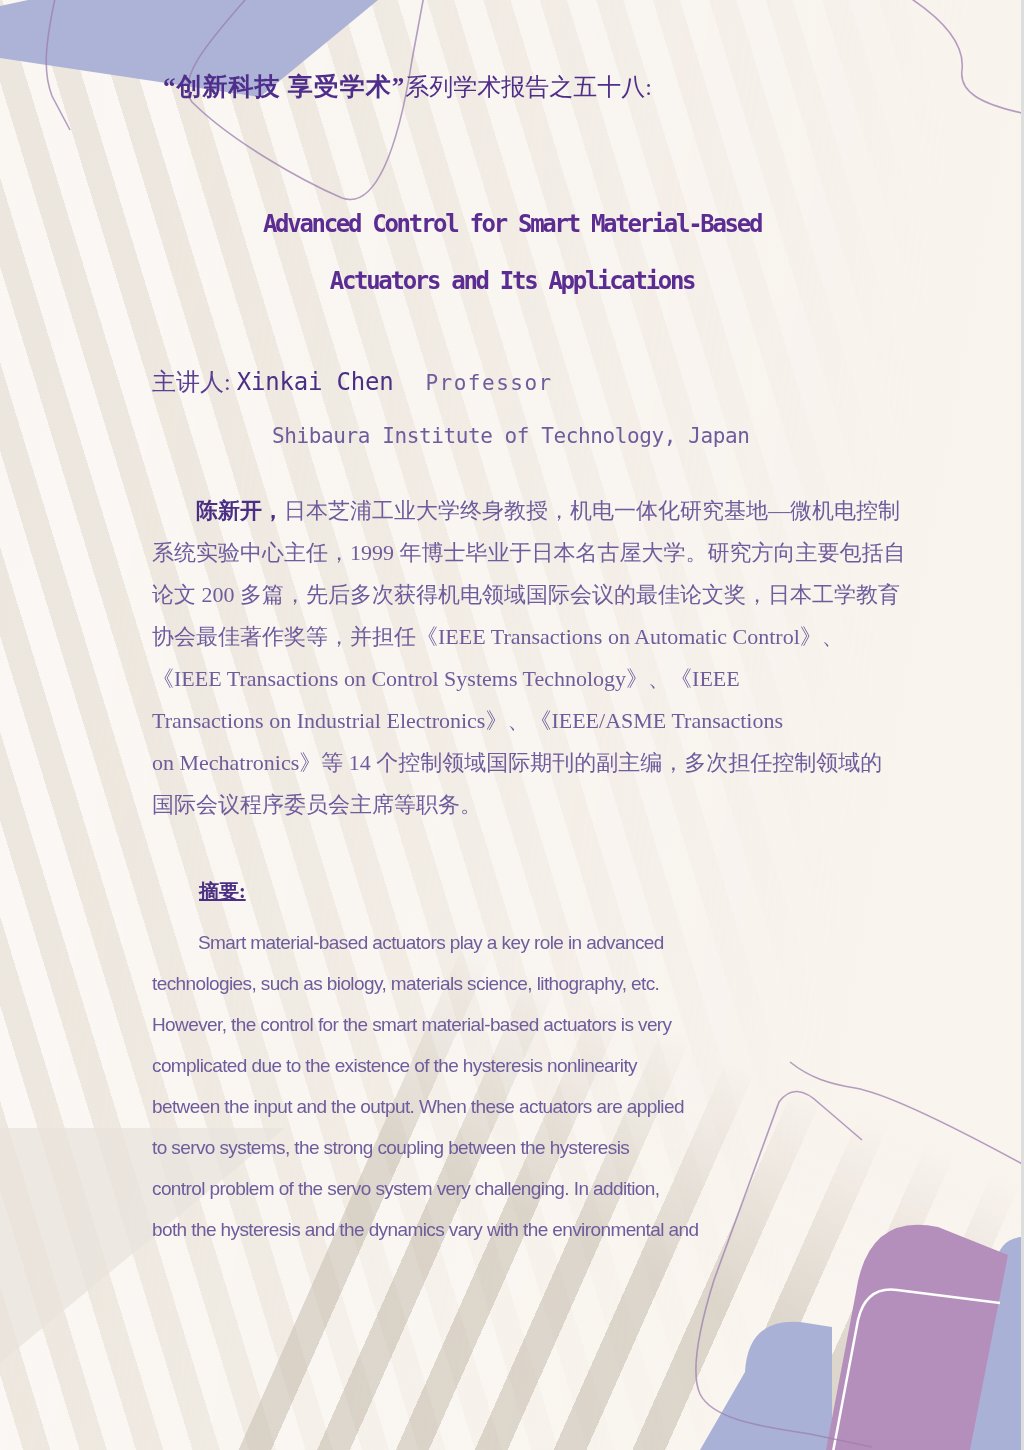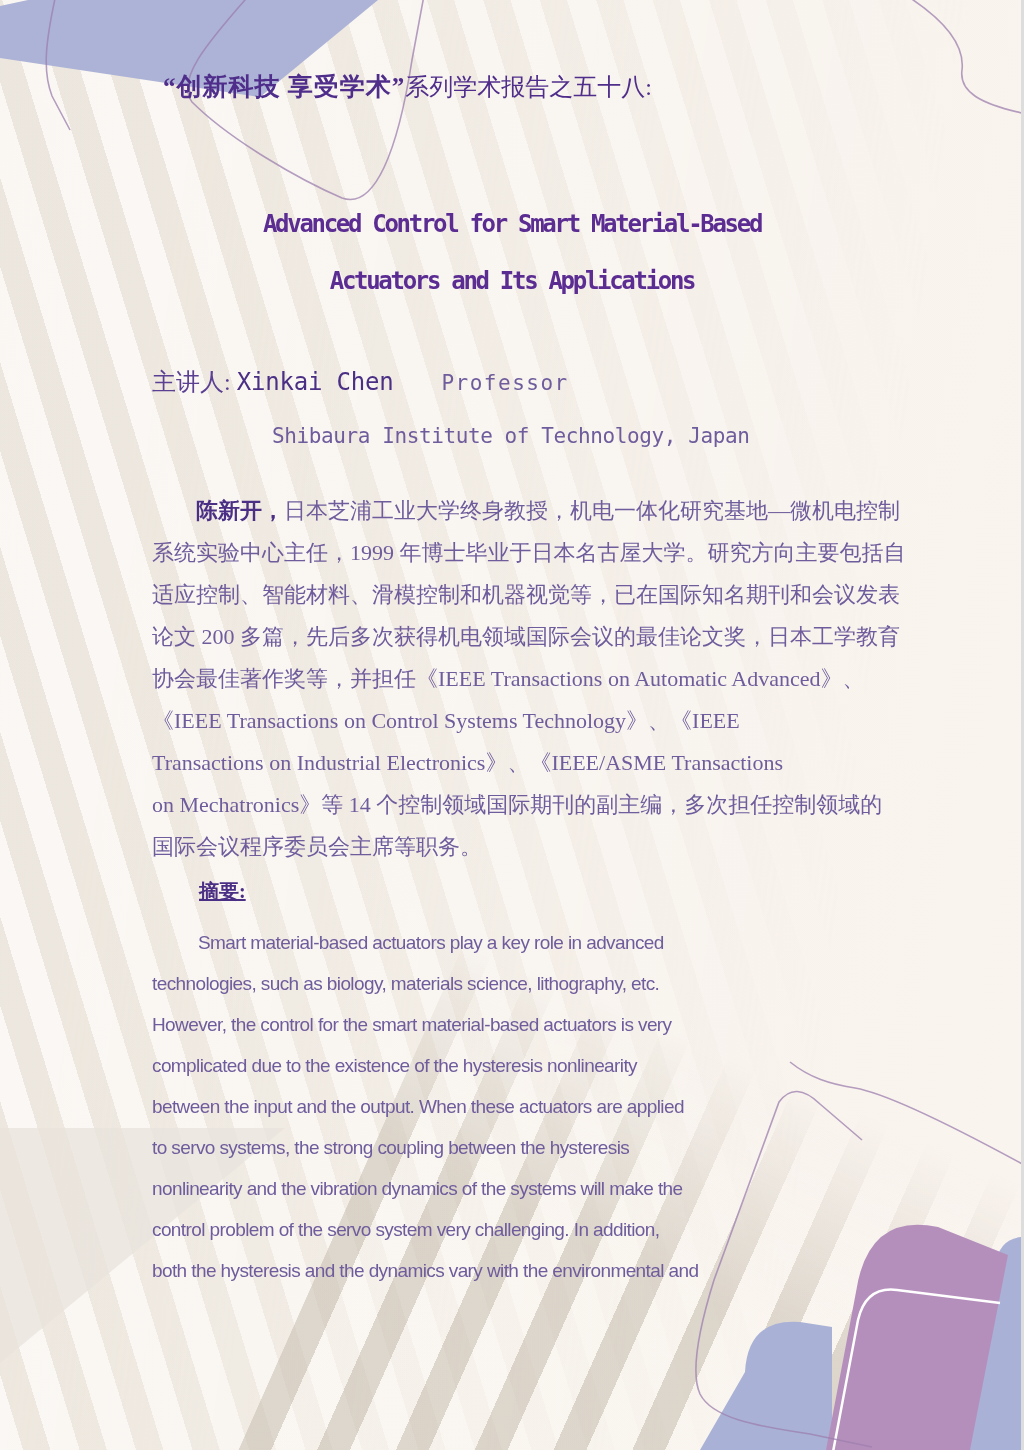--- a/index.html
+++ b/index.html
@@ -44,21 +44,21 @@
     font-size:24px; letter-spacing:-2.3px; line-height:57px;
     color:var(--c-title,#5b2c92);
   }
   .speaker{ left:152px; top:366px; color:var(--c-label,#5a3f92); font-size:24px; }
   .speaker .name{
     font-family:"DejaVu Sans Mono", monospace; font-weight:normal; font-size:24px;
     letter-spacing:-0.2px; color:var(--c-name,#4a2f85);
   }
   .speaker .prof{
     font-family:"DejaVu Sans Mono", monospace; font-size:21px; letter-spacing:1.5px;
-    color:var(--c-body,#6e5c9c); margin-left:42px;
+    color:var(--c-body,#6e5c9c); margin-left:26px;
   }
   .affiliation{
     left:272px; top:424px; font-family:"DejaVu Sans Mono", monospace;
     font-size:21px; letter-spacing:-0.4px; color:var(--c-body,#6e5c9c);
   }
   .bio{ left:152px; top:490px; width:760px; font-size:22px; color:var(--c-body,#6e5c9c); }
   .bio .bio-line, .bio .tline{ height:42px; line-height:42px; white-space:nowrap; }
   .bio .lead{ text-indent:44px; }
   .bio .bold-name{ font-weight:bold; color:var(--c-name,#4a2f85); }
   .abstract-label{
@@ -112,35 +112,33 @@
     <span class="name">Xinkai Chen</span>
     <span class="prof">Professor</span>
   </div>
   <div class="txt affiliation">Shibaura Institute of Technology, Japan</div>
 
   <div class="txt bio">
     <div class="bio-line lead">
       <span class="bold-name">陈新开，</span><span>日本芝浦工业大学终身教授，机电一体化研究基地—微机电控制</span>
     </div>
   <div class="tline">系统实验中心主任，1999 年博士毕业于日本名古屋大学。研究方向主要包括自</div>
-      <div class="tline">适应控制、智能材料、滑模控制和机器视觉等，已在国际知名期刊和会议发表</div>
       <div class="tline">论文 200 多篇，先后多次获得机电领域国际会议的最佳论文奖，日本工学教育</div>
-      <div class="tline">协会最佳著作奖等，并担任《IEEE Transactions on Automatic Advanced》、</div>
+      <div class="tline">协会最佳著作奖等，并担任《IEEE Transactions on Automatic Control》、</div>
       <div class="tline">《IEEE Transactions on Control Systems Technology》、《IEEE</div>
       <div class="tline">Transactions on Industrial Electronics》、《IEEE/ASME Transactions</div>
       <div class="tline">on Mechatronics》等 14 个控制领域国际期刊的副主编，多次担任控制领域的</div>
       <div class="tline">国际会议程序委员会主席等职务。</div>
     </div>
 
   <div class="txt abstract-label">摘要:</div>
   <div class="txt abstract">
       <div class="tline">Smart material-based actuators play a key role in advanced</div>
       <div class="tline">technologies, such as biology, materials science, lithography, etc.</div>
       <div class="tline">However, the control for the smart material-based actuators is very</div>
       <div class="tline">complicated due to the existence of the hysteresis nonlinearity</div>
       <div class="tline">between the input and the output. When these actuators are applied</div>
       <div class="tline">to servo systems, the strong coupling between the hysteresis</div>
-      <div class="tline">nonlinearity and the vibration dynamics of the systems will make the</div>
       <div class="tline">control problem of the servo system very challenging. In addition,</div>
       <div class="tline">both the hysteresis and the dynamics vary with the environmental and</div>
     </div>
 
 </div>
 
 </body></html>

